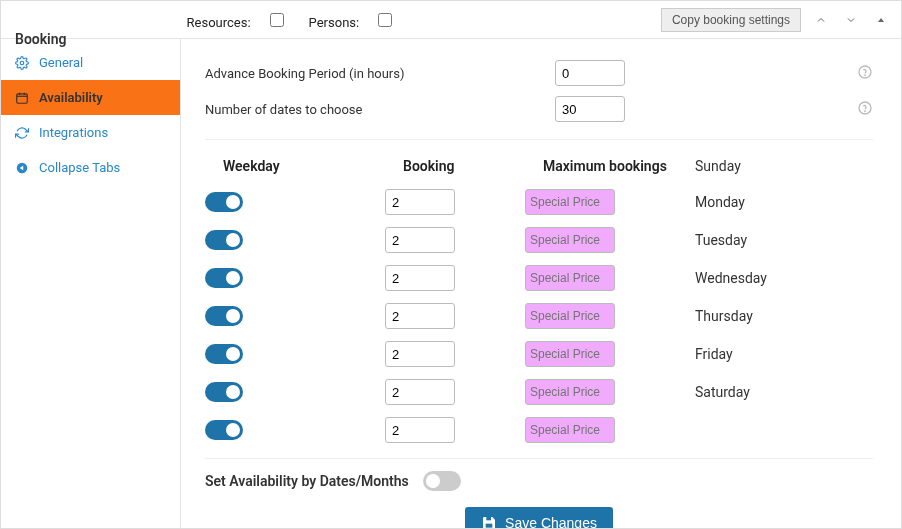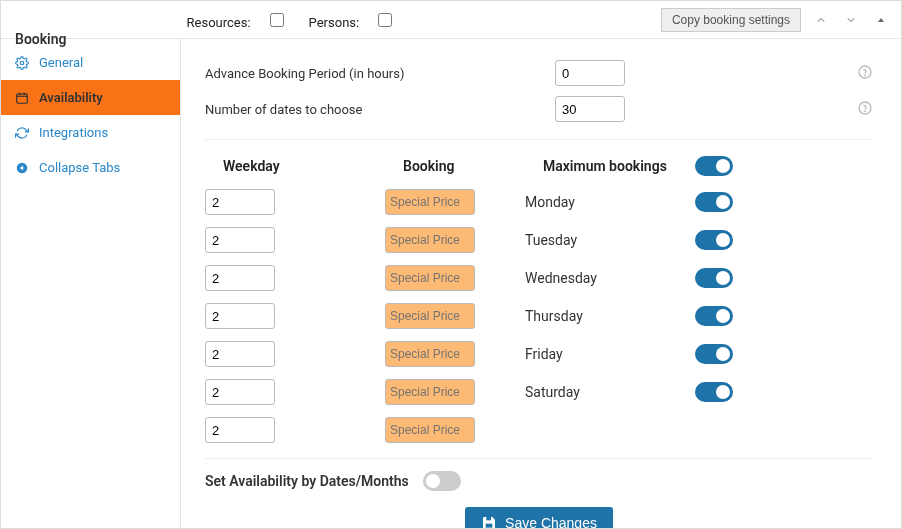--- a/index.html
+++ b/index.html
@@ -34,21 +34,21 @@
   hr.sep { border:none; border-top:1px solid #eee; margin:12px 0; }
 
   .grid { display:grid; grid-template-columns: 180px 140px 170px 1fr; align-items:center; row-gap:6px; }
   .grid .h { font-weight:600; font-size:14px; color:#222; padding:6px 0;margin-left:18px; }
   .grid .cell { padding:3px 0; font-size:14px; }
   .toggle { width:38px; height:20px; background:#1e73a8; border-radius:20px; position:relative; cursor:pointer; }
   .toggle.off { background:#ccc; }
   .toggle .knob { width:14px; height:14px; background:#fff; border-radius:50%; position:absolute; top:3px; right:3px; }
   .toggle.off .knob { left:3px; right:auto; }
   .max-input { width:70px; height:26px; border:1px solid #bbb; border-radius:3px; padding:2px 6px; font-size:13px; }
-  .price-btn { width:90px; height:26px; border:1px solid #bbb; border-radius:3px; background:#fdba74; color:#666; font-size:12px; padding:0 4px; overflow:hidden; text-overflow:clip; white-space:nowrap; text-align:left; cursor:pointer;}
+  .price-btn { width:90px; height:26px; border:1px solid #bbb; border-radius:3px; background:#f0abfc; color:#666; font-size:12px; padding:0 4px; overflow:hidden; text-overflow:clip; white-space:nowrap; text-align:left; cursor:pointer;}
   .price-btn::after{ content:""; }
 
   .set-avail { display:flex; align-items:center; gap:14px; font-weight:600; font-size:14px; margin-top:6px;}
   .save-row { display:flex; justify-content:center; margin-top:16px; }
   .save-btn { background:#1e73a8; color:#fff; border:none; border-radius:3px; padding:8px 16px; font-size:14px; display:flex; align-items:center; gap:8px; cursor:pointer;}
   .save-btn svg { width:16px; height:16px; fill:#fff; }
 
   
   .main::-webkit-scrollbar{width:8px;}
   .main::-webkit-scrollbar-thumb{background:#ddd;border-radius:4px;}
@@ -168,20 +168,21 @@
         </div>
       </div>
 
       <hr class="sep">
 
       <div class="grid" id="day-grid">
         <div class="h">Weekday</div>
         <div class="h">Booking</div>
         <div class="h">Maximum bookings</div>
 
+      <div class="cell">Sunday</div>
           <div class="cell">
             <div class="toggle">
               <div class="knob"></div>
             </div>
           </div>
           <div class="cell"><input class="max-input" type="text" value="2" style=""></div>
           <div class="cell"><input class="price-btn" type="text" placeholder="Special Price" style=""></div>
           <div class="cell">Monday</div>
           <div class="cell">
             <div class="toggle">

